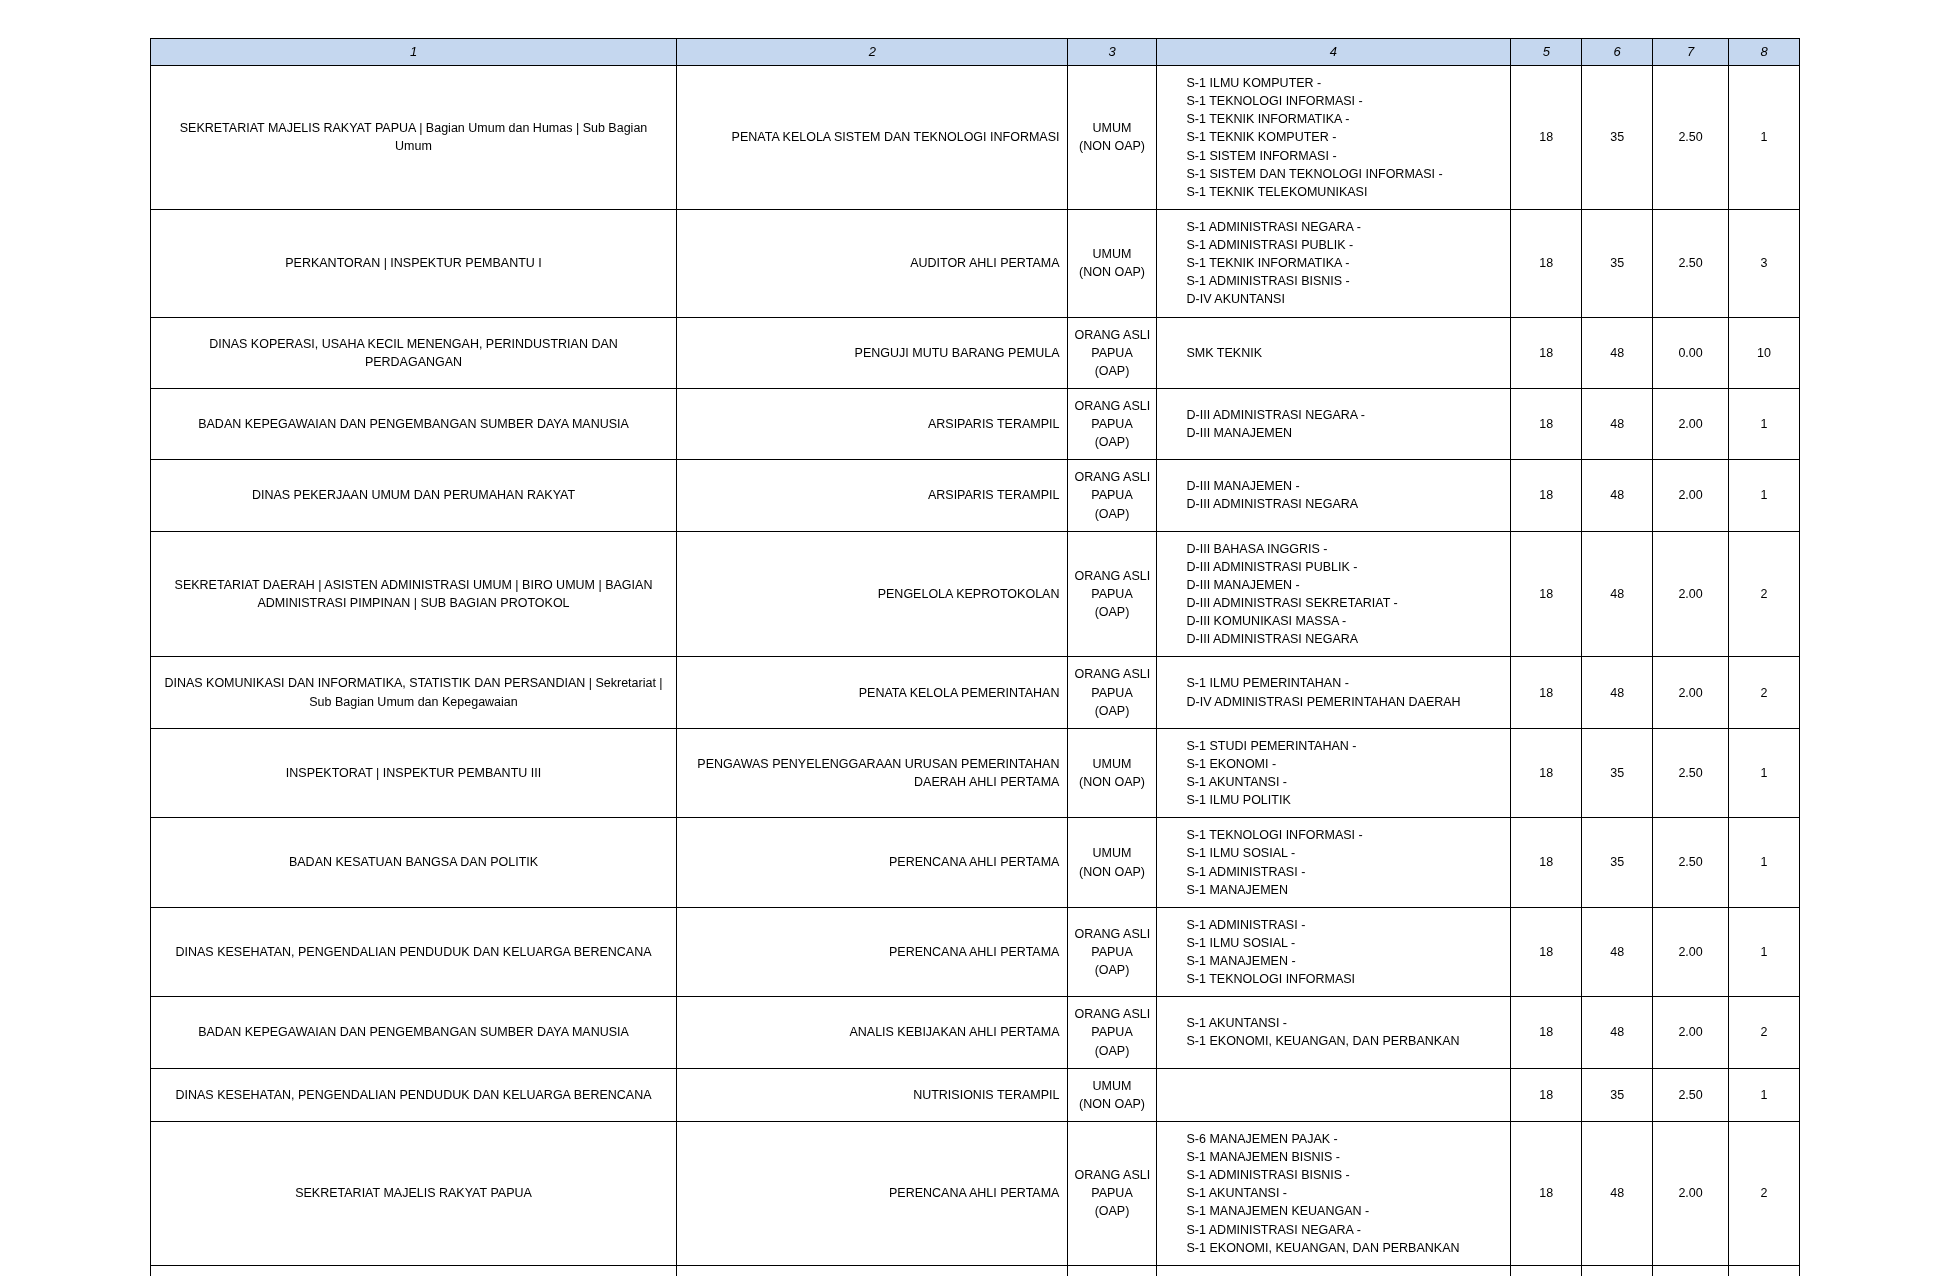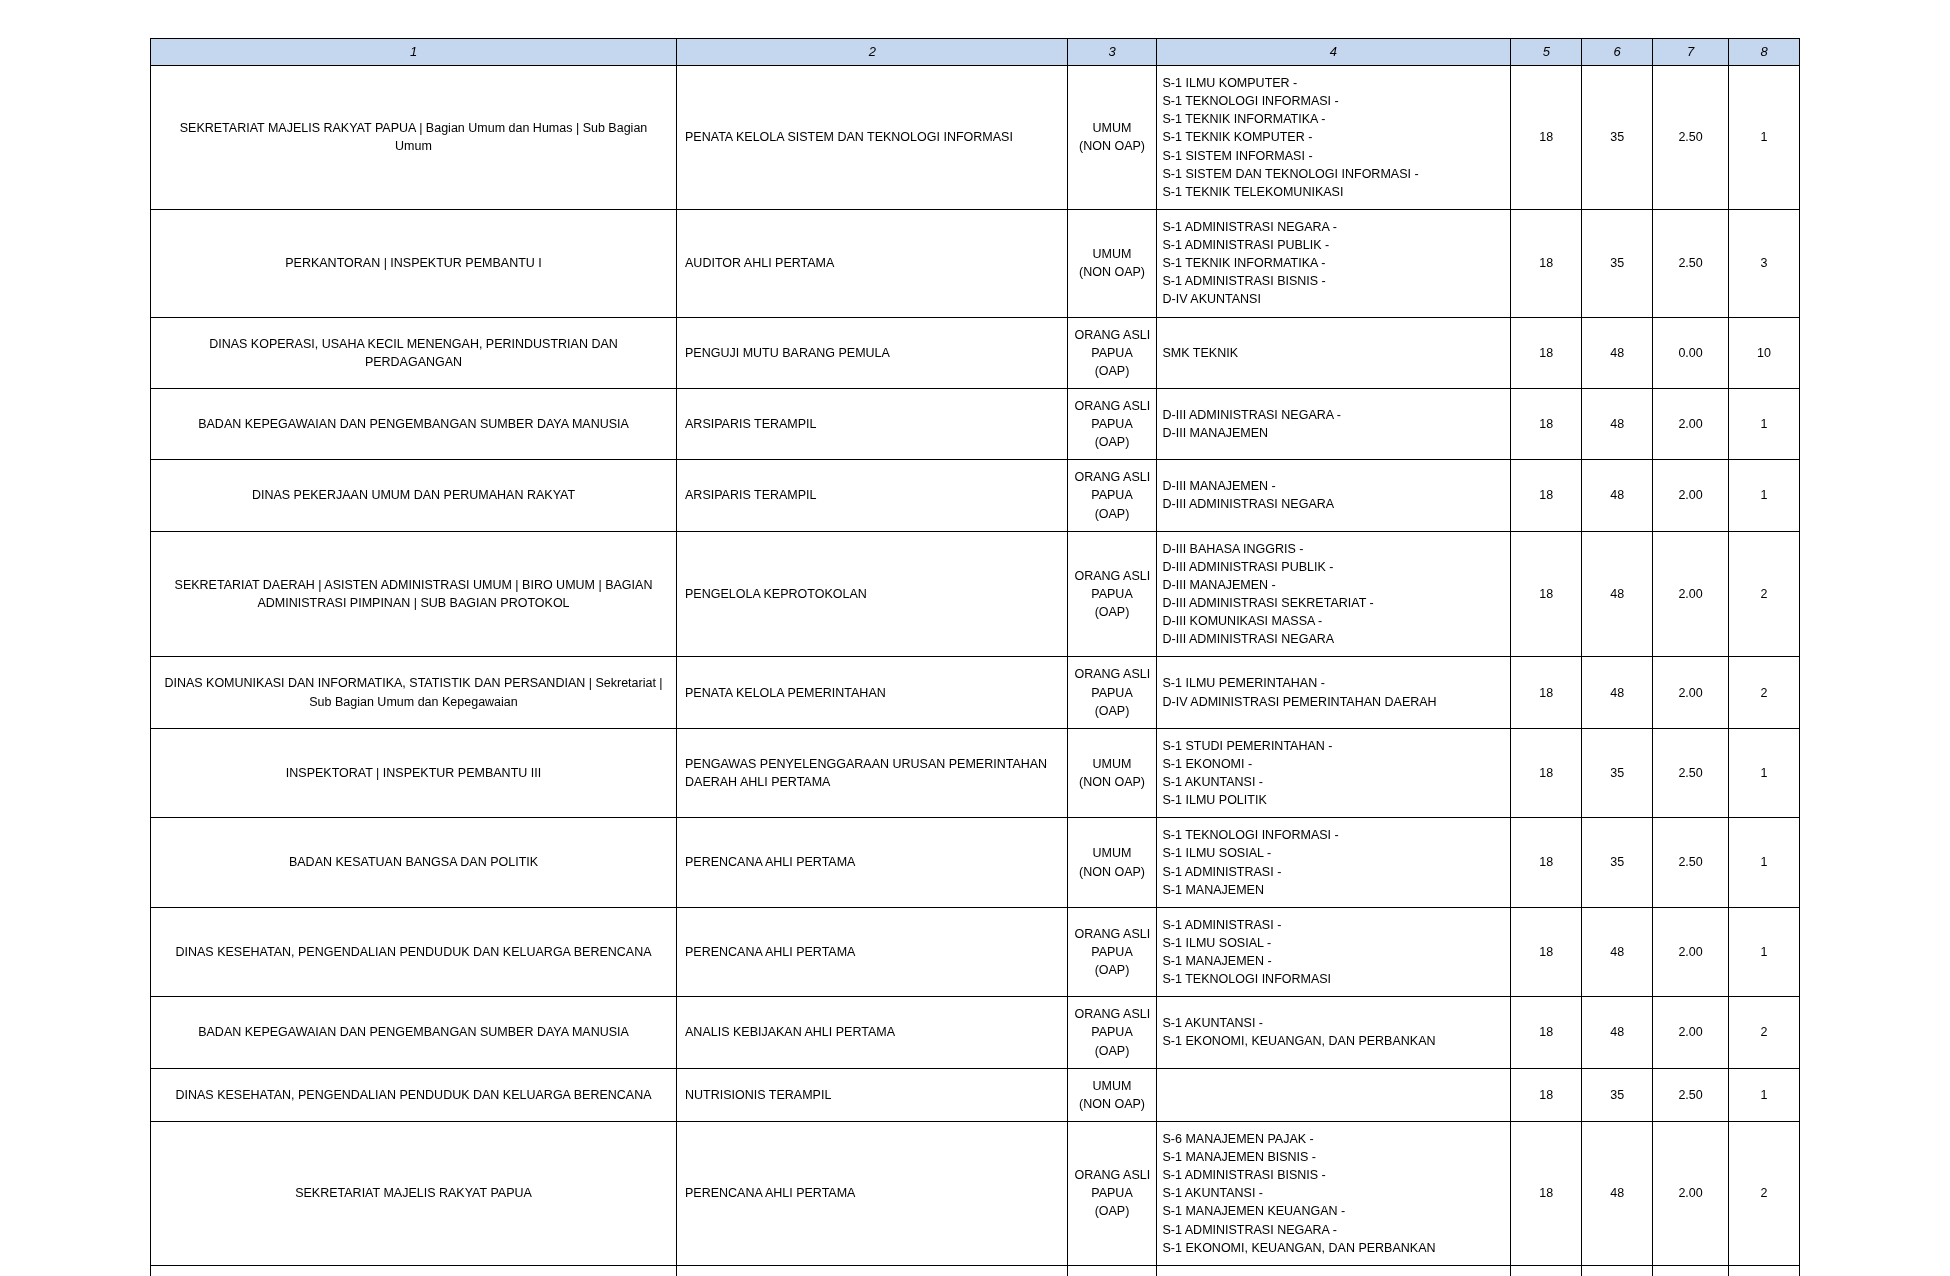--- a/index.html
+++ b/index.html
@@ -38,38 +38,39 @@
     font-size: 13px;
     height: 22px;
     padding: 2px 4px;
   }
   td.c-unit {
     padding: 10px 12px;
     text-align: center;
   }
   td.c-position {
     padding: 10px 8px;
-    text-align: left;
+    text-align: right;
   }
   td.c-type {
     padding: 8px 6px;
     text-align: center;
     vertical-align: top;
   }
   td.c-edu {
     padding: 8px 6px;
     text-align: left;
     vertical-align: top;
   }
   td.c-num {
     text-align: center;
     padding: 4px 2px;
   }
   .edu-line {
     white-space: nowrap;
+    margin-left: 24px;
   }
   .type-line {
     white-space: nowrap;
   }
   
   col.w1 { width: 430px; }
   col.w2 { width: 320px; }
   col.w3 { width: 72px; }
   col.w4 { width: 290px; }
   col.w5 { width: 58px; }

